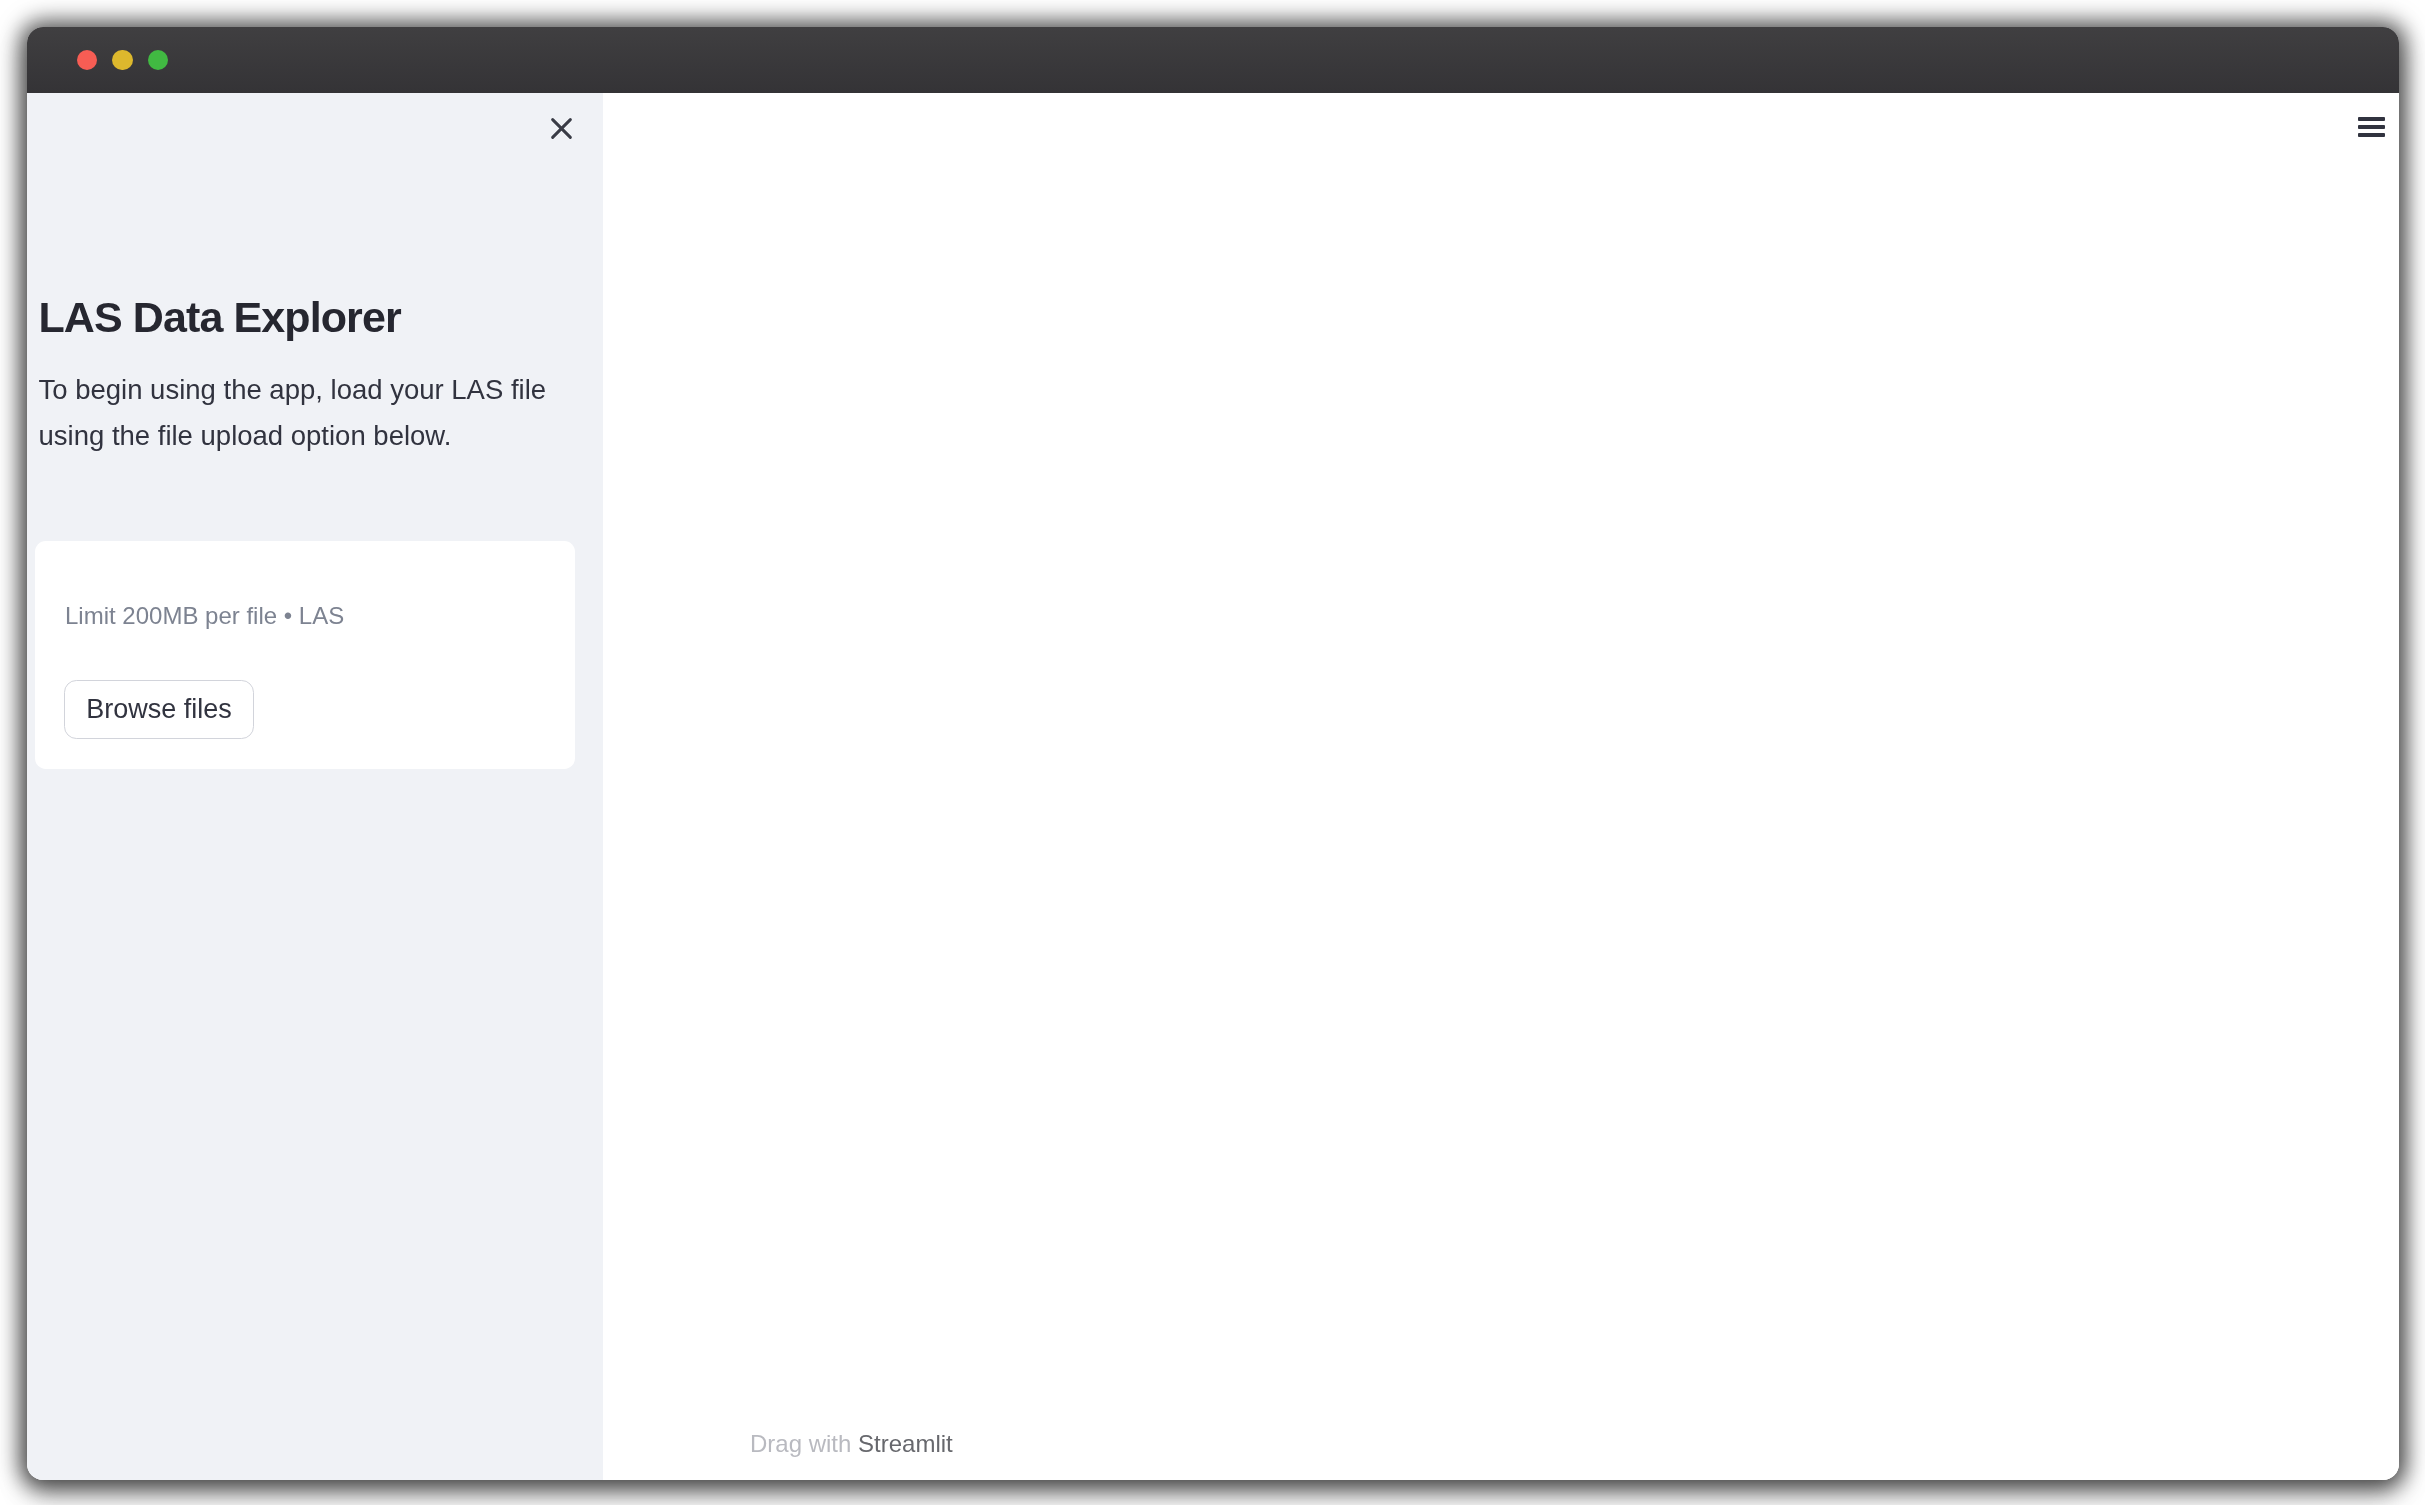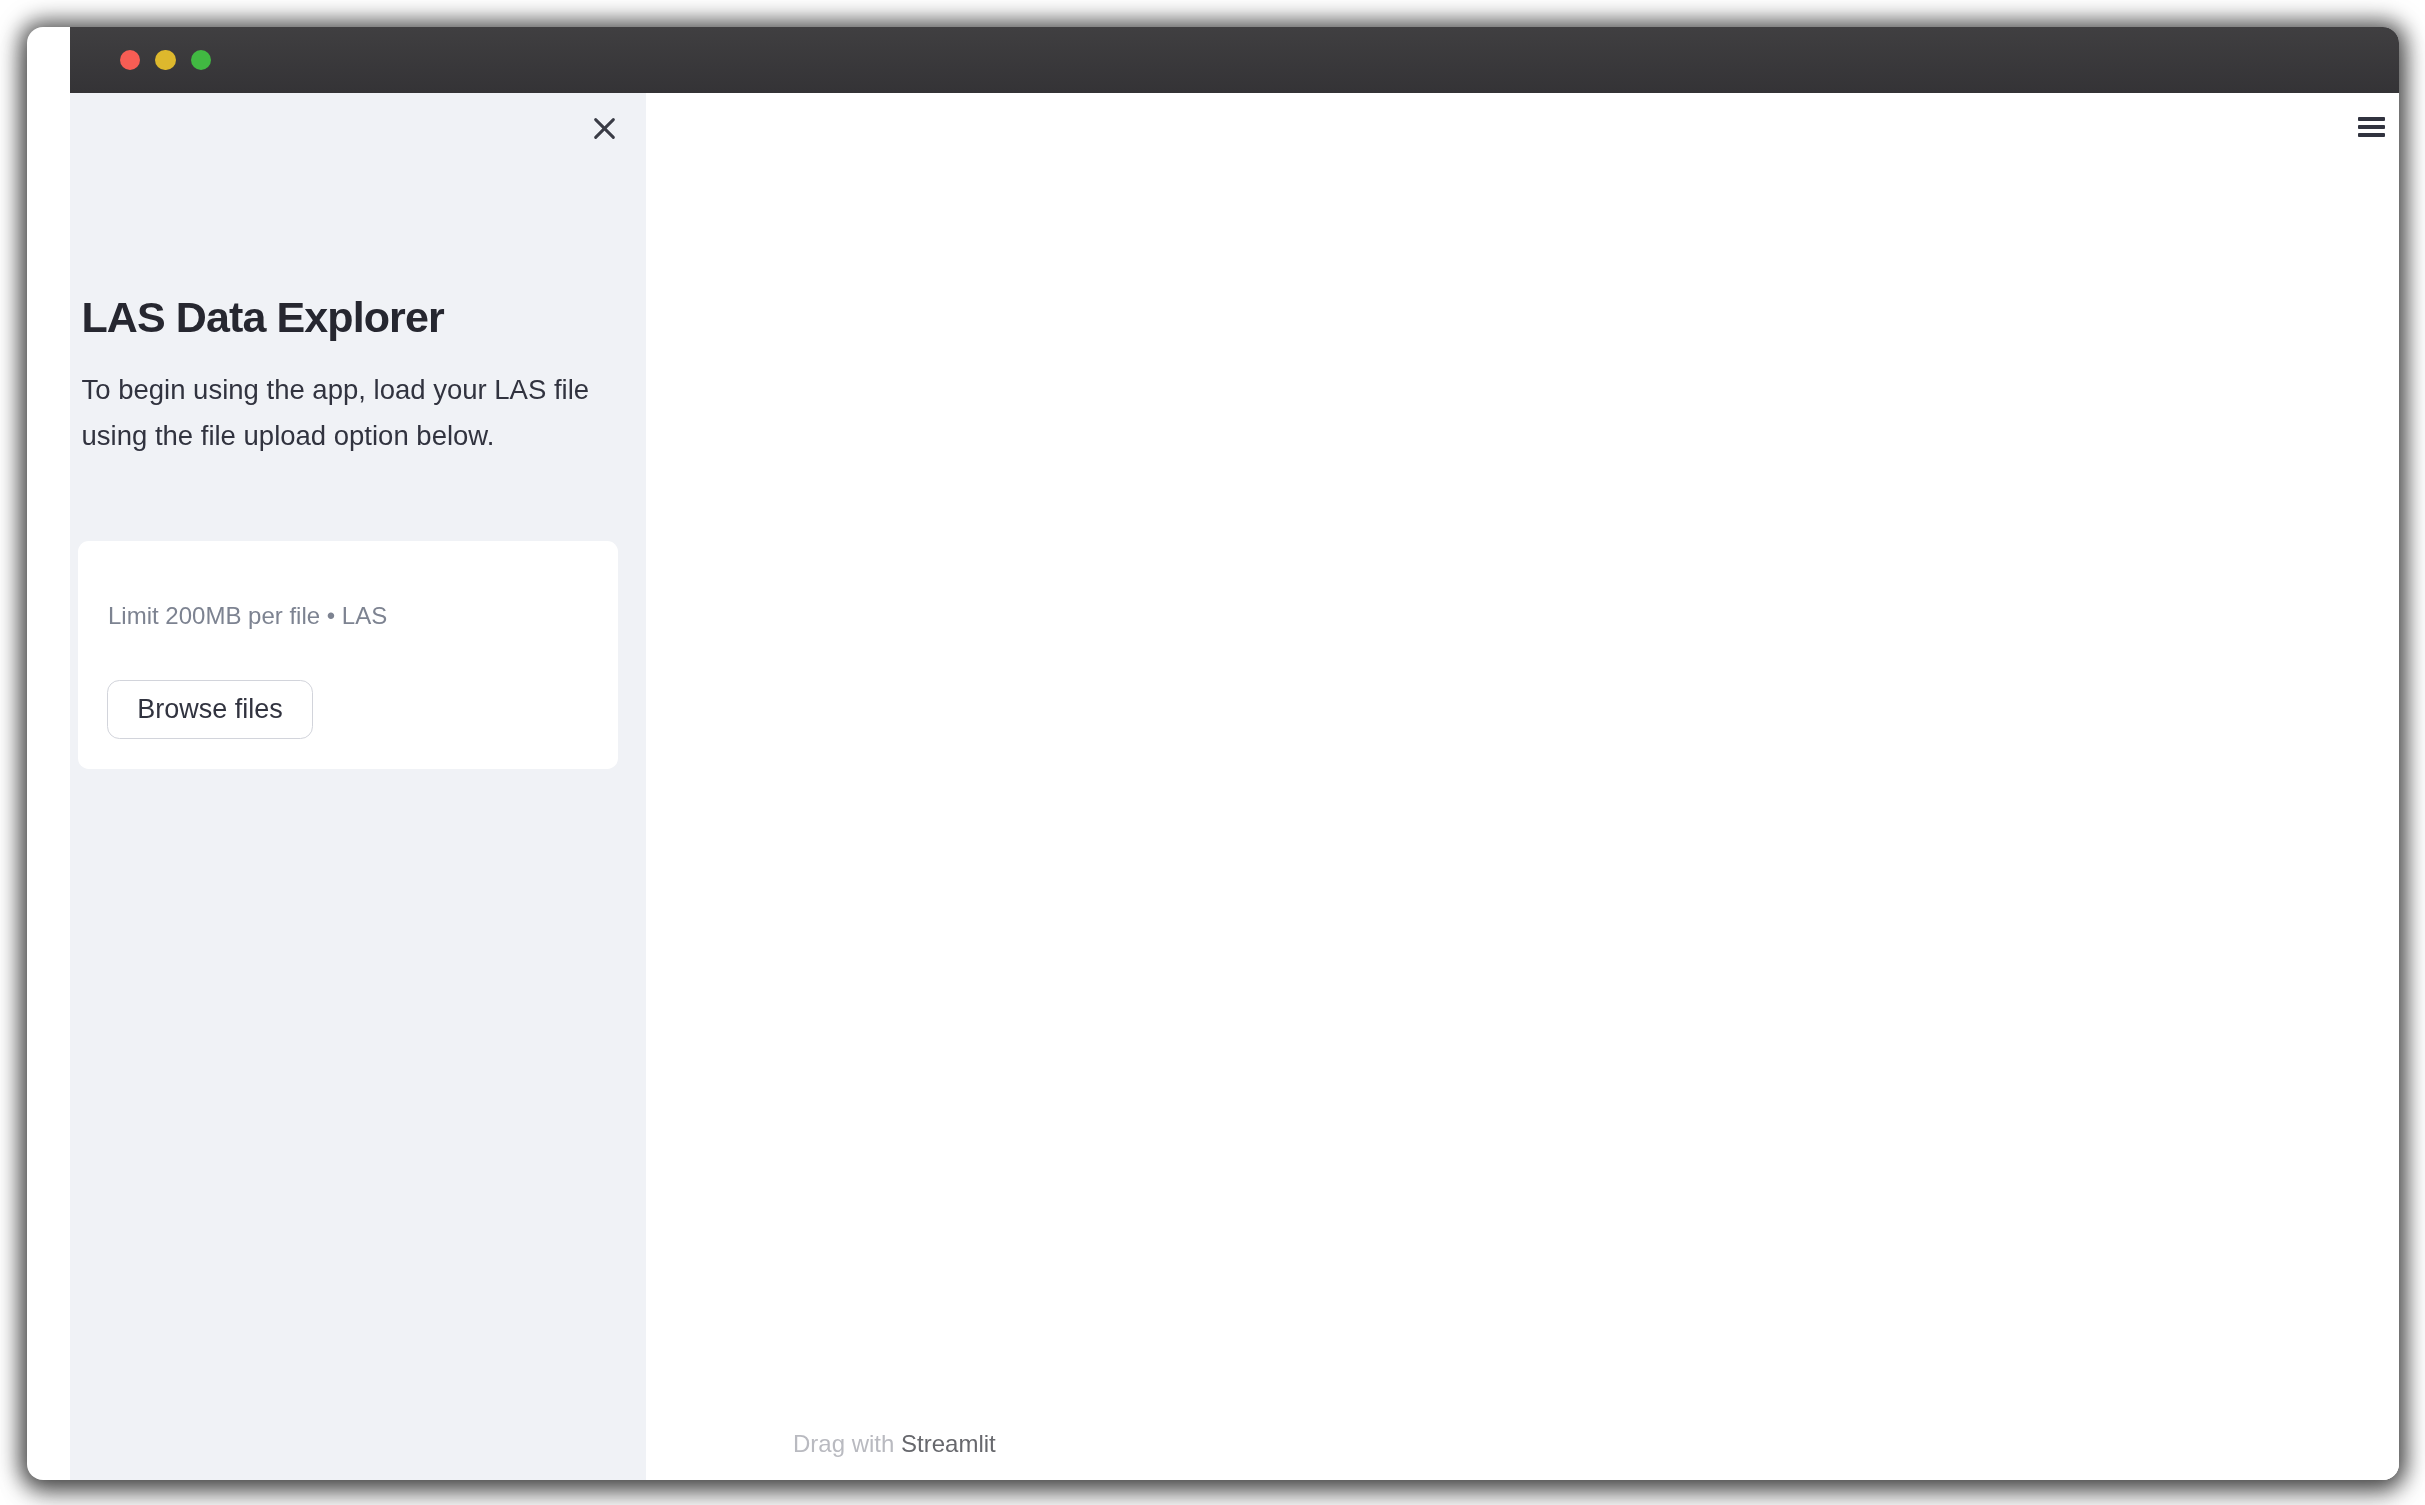--- a/index.html
+++ b/index.html
@@ -16,21 +16,20 @@
 
   
   .window {
     position: absolute;
     left: 27px; top: 27px;
     width: 2372px; height: 1453px;
     border-radius: 16px;
     overflow: hidden;
     box-shadow: 0 0 21px 7px rgba(0,0,0,0.62), 0 14px 27px rgba(0,0,0,0.35);
     background: #ffffff;
-    padding-left: 43px;
   }
   .titlebar {
     position: relative;
     height: 66px;
     background: linear-gradient(180deg, #403f41 0%, #343336 100%);
     display: flex;
     align-items: center;
     padding-left: 50px;
   }
   .tl {
@@ -102,21 +101,21 @@
   }
   .uploader-limit {
     margin-top: 28px;
     font-size: 24px;
     color: #7d8391;
     line-height: 30px;
   }
   .browse-btn {
     position: absolute;
     left: 29px; top: 139px;
-    width: 206px; height: 59px;
+    width: 190px; height: 59px;
     background: #ffffff;
     border: 1.8px solid #d2d4db;
     border-radius: 12.4px;
     font-family: inherit;
     font-size: 27px;
     color: #31333f;
     cursor: pointer;
     display: flex; align-items: center; justify-content: center;
   }
 

